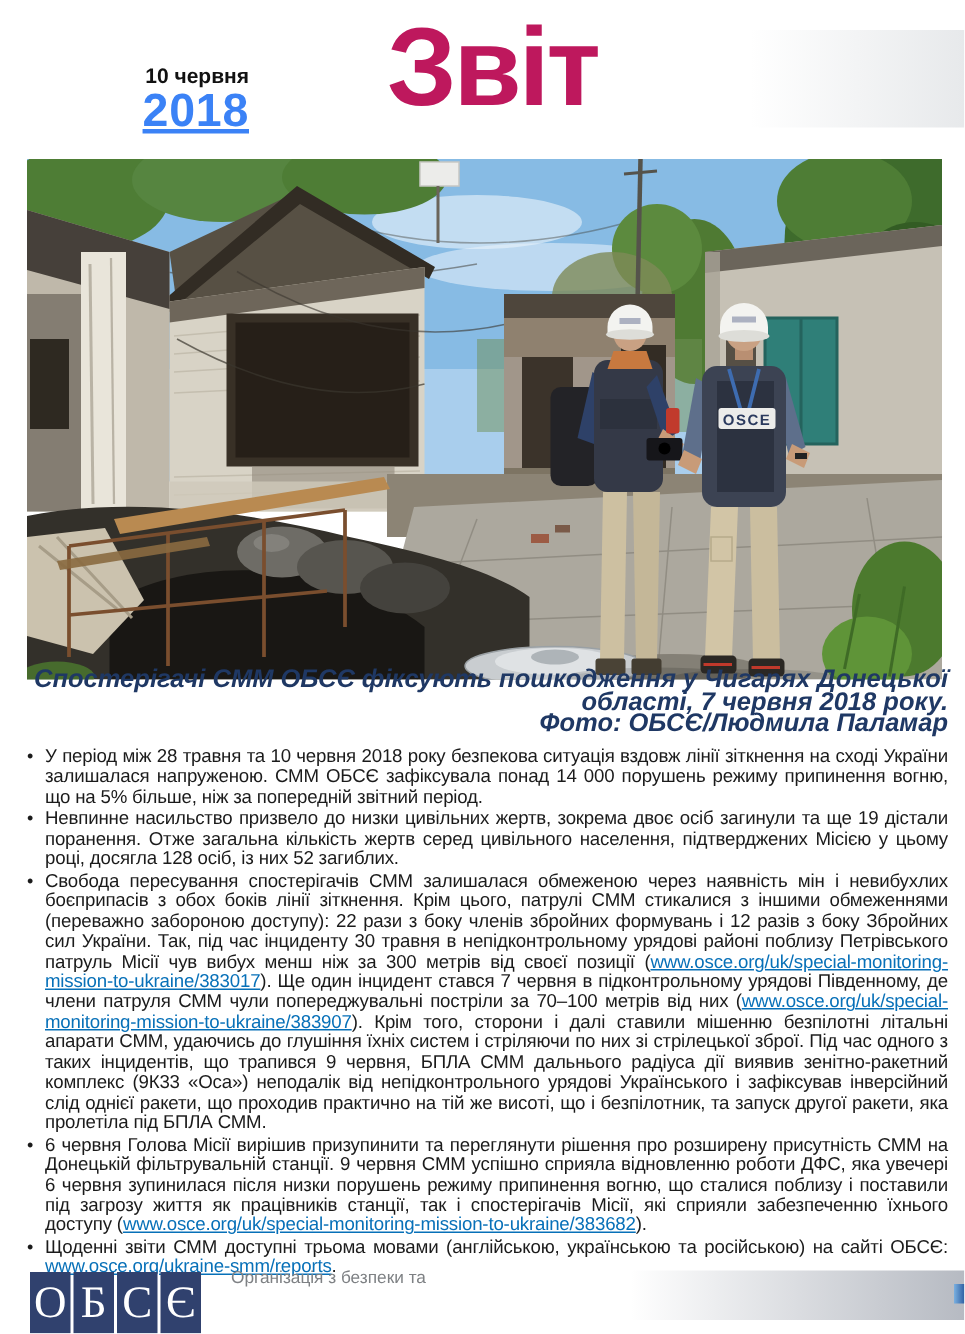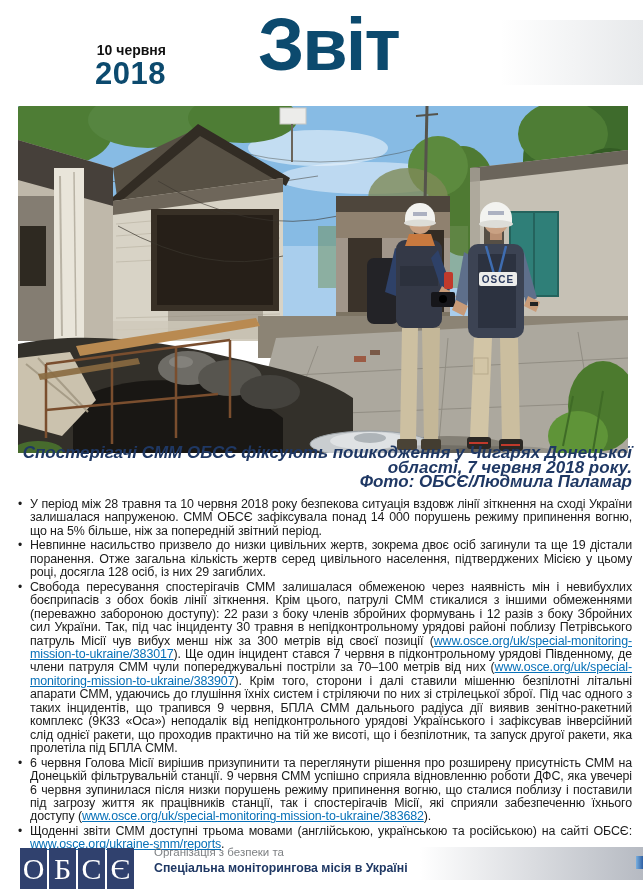--- a/index.html
+++ b/index.html
@@ -3,24 +3,24 @@
 <meta charset="utf-8">
 <style>
   html,body{margin:0;padding:0;background:#fff;}
   .page{
     position:relative;width:643px;height:889px;background:#ffffff;
     font-family:"Liberation Sans",sans-serif;overflow:hidden;
   }
   
   .date-block{position:absolute;left:0;top:24px;width:166px;text-align:right;margin-top:18px;}
   .date-line{font-size:14px;font-weight:700;color:#111;line-height:16px;}
-  .year-line{font-size:31px;font-weight:700;color:#0c4a6e;line-height:31px;letter-spacing:0.5px;}
+  .year-line{font-size:31px;font-weight:700;color:#3b82f6;line-height:31px;letter-spacing:0.5px;text-decoration:underline;}
   .masthead{
     position:absolute;left:258px;top:2px;font-size:74px;font-weight:700;
-    color:#0c4a6e;letter-spacing:-2px;line-height:86px;
+    color:#be185d;letter-spacing:-2px;line-height:86px;
   }
   .header-band{
     position:absolute;left:500px;top:20px;width:143px;height:65px;
     background:linear-gradient(to right, rgba(236,238,240,0), #e7e9eb);
   }
   
   .photo{position:absolute;left:18px;top:106px;width:610px;height:347px;}
   .photo svg{display:block;}
   
   .caption{
@@ -263,32 +263,31 @@
   </figure>
 
   <div class="caption">
     <div>Спостерігачі СММ ОБСЄ фіксують пошкодження у Чигарях Донецької області, 7 червня 2018 року.</div>
     <div>Фото: ОБСЄ/Людмила Паламар</div>
   </div>
 
 
   <ul class="facts">
       <li><span class="dot">•</span><span>У період між 28 травня та 10 червня 2018 року безпекова ситуація вздовж лінії зіткнення на сході України залишалася напруженою. СММ ОБСЄ зафіксувала понад 14 000 порушень режиму припинення вогню, що на 5% більше, ніж за попередній звітний період.</span></li>
-      <li><span class="dot">•</span><span>Невпинне насильство призвело до низки цивільних жертв, зокрема двоє осіб загинули та ще 19 дістали поранення. Отже загальна кількість жертв серед цивільного населення, підтверджених Місією у цьому році, досягла 128 осіб, із них 29 загиблих.</span></li>
+      <li><span class="dot">•</span><span>Невпинне насильство призвело до низки цивільних жертв, зокрема двоє осіб загинули та ще 19 дістали поранення. Отже загальна кількість жертв серед цивільного населення, підтверджених Місією у цьому році, досягла 128 осіб, із них 52 загиблих.</span></li>
       <li><span class="dot">•</span><span>Свобода пересування спостерігачів СММ залишалася обмеженою через наявність мін і невибухлих боєприпасів з обох боків лінії зіткнення. Крім цього, патрулі СММ стикалися з іншими обмеженнями (переважно забороною доступу): 22 рази з боку членів збройних формувань і 12 разів з боку Збройних сил України. Так, під час інциденту 30 травня в непідконтрольному урядові районі поблизу Петрівського патруль Місії чув вибух менш ніж за 300 метрів від своєї позиції (</span><a class="doclink" href="#">www.osce.org/uk/special-monitoring-mission-to-ukraine/383017</a><span>). Ще один інцидент стався 7 червня в підконтрольному урядові Південному, де члени патруля СММ чули попереджувальні постріли за 70–100 метрів від них (</span><a class="doclink" href="#">www.osce.org/uk/special-monitoring-mission-to-ukraine/383907</a><span>). Крім того, сторони і далі ставили мішенню безпілотні літальні апарати СММ, удаючись до глушіння їхніх систем і стріляючи по них зі стрілецької зброї. Під час одного з таких інцидентів, що трапився 9 червня, БПЛА СММ дальнього радіуса дії виявив зенітно-ракетний комплекс (9К33 «Оса») неподалік від непідконтрольного урядові Українського і зафіксував інверсійний слід однієї ракети, що проходив практично на тій же висоті, що і безпілотник, та запуск другої ракети, яка пролетіла під БПЛА СММ.</span></li>
       <li><span class="dot">•</span><span>6 червня Голова Місії вирішив призупинити та переглянути рішення про розширену присутність СММ на Донецькій фільтрувальній станції. 9 червня СММ успішно сприяла відновленню роботи ДФС, яка увечері 6 червня зупинилася після низки порушень режиму припинення вогню, що сталися поблизу і поставили під загрозу життя як працівників станції, так і спостерігачів Місії, які сприяли забезпеченню їхнього доступу (</span><a class="doclink" href="#">www.osce.org/uk/special-monitoring-mission-to-ukraine/383682</a><span>).</span></li>
       <li><span class="dot">•</span><span>Щоденні звіти СММ доступні трьома мовами (англійською, українською та російською) на сайті ОБСЄ: </span><a class="doclink" href="#">www.osce.org/ukraine-smm/reports</a><span>.</span></li>
     </ul>
 
   <div class="footer-band"></div>
   <div class="footer-chip"></div>
   <div class="osce-logo">
       <div class="logo-cell">О</div>
       <div class="logo-cell">Б</div>
       <div class="logo-cell">С</div>
       <div class="logo-cell">Є</div>
     </div>
   <div class="footer-text">
     <div class="org-line">Організація з безпеки та</div>
-    <div class="mission-line">Спеціальна моніторингова місія в Україні</div>
   </div>
 
 </div>
 
 </body></html>

